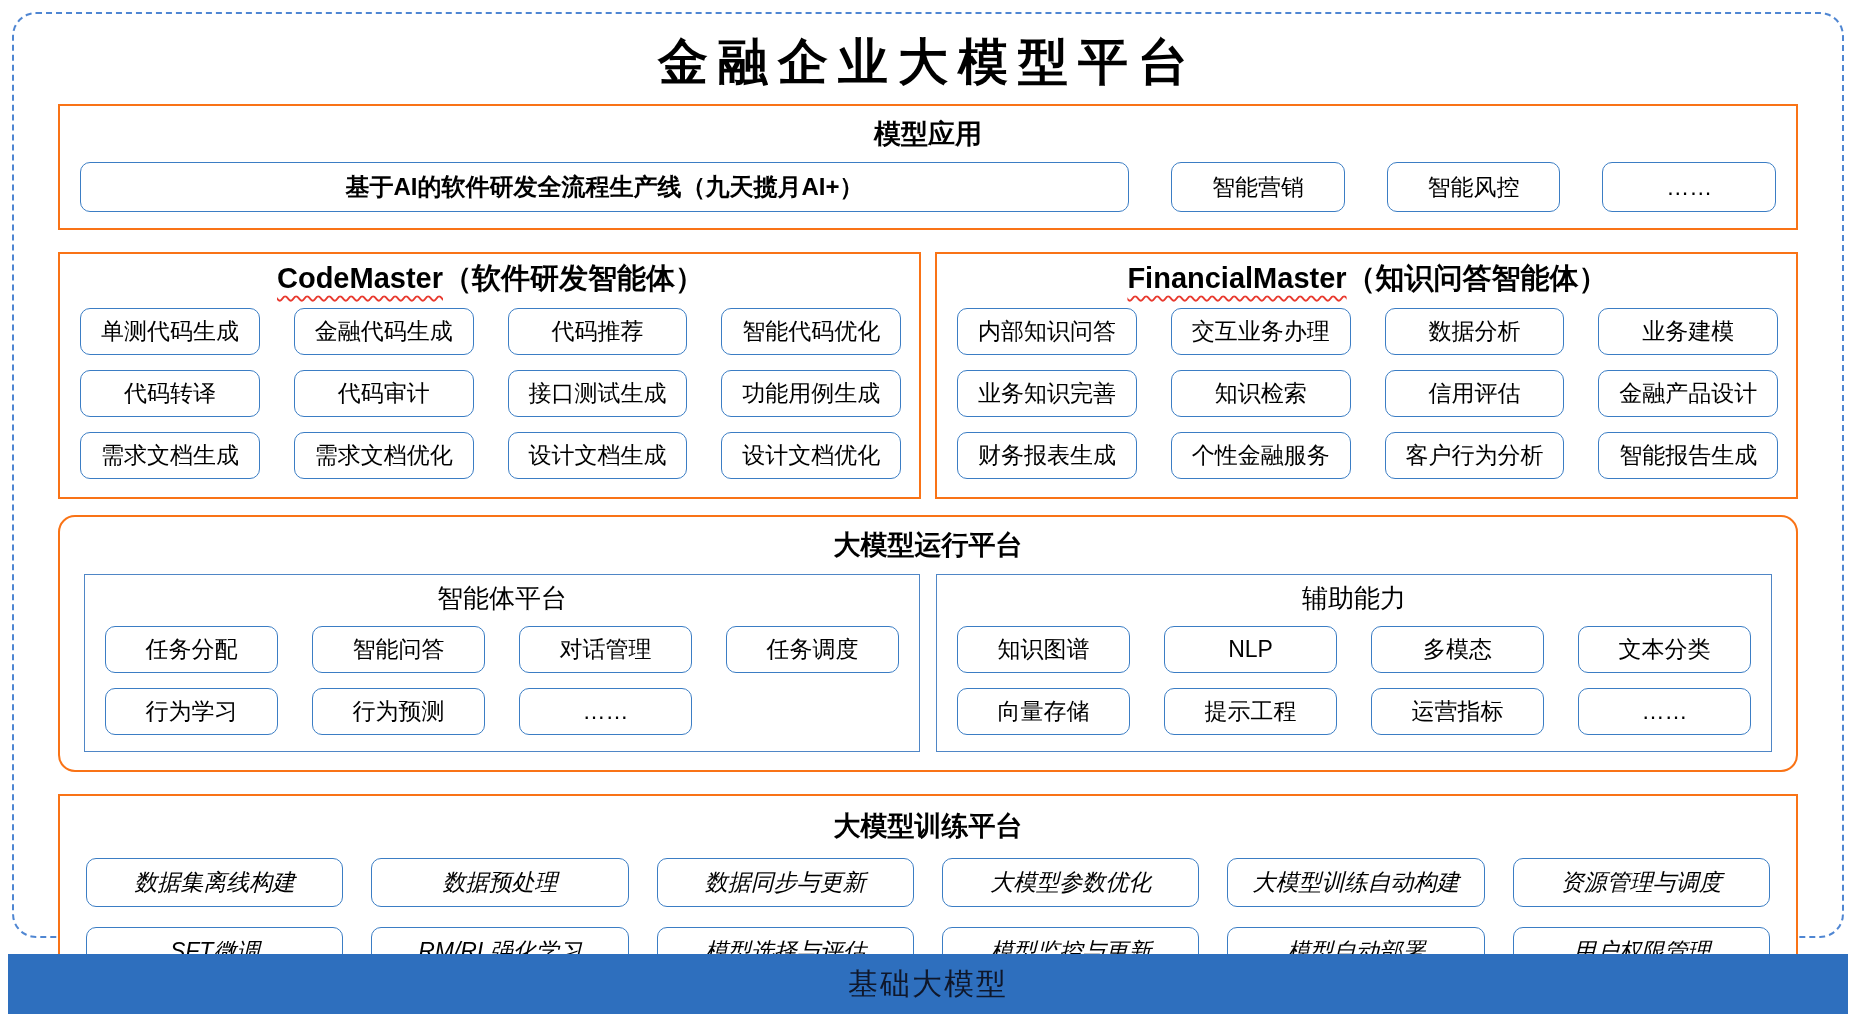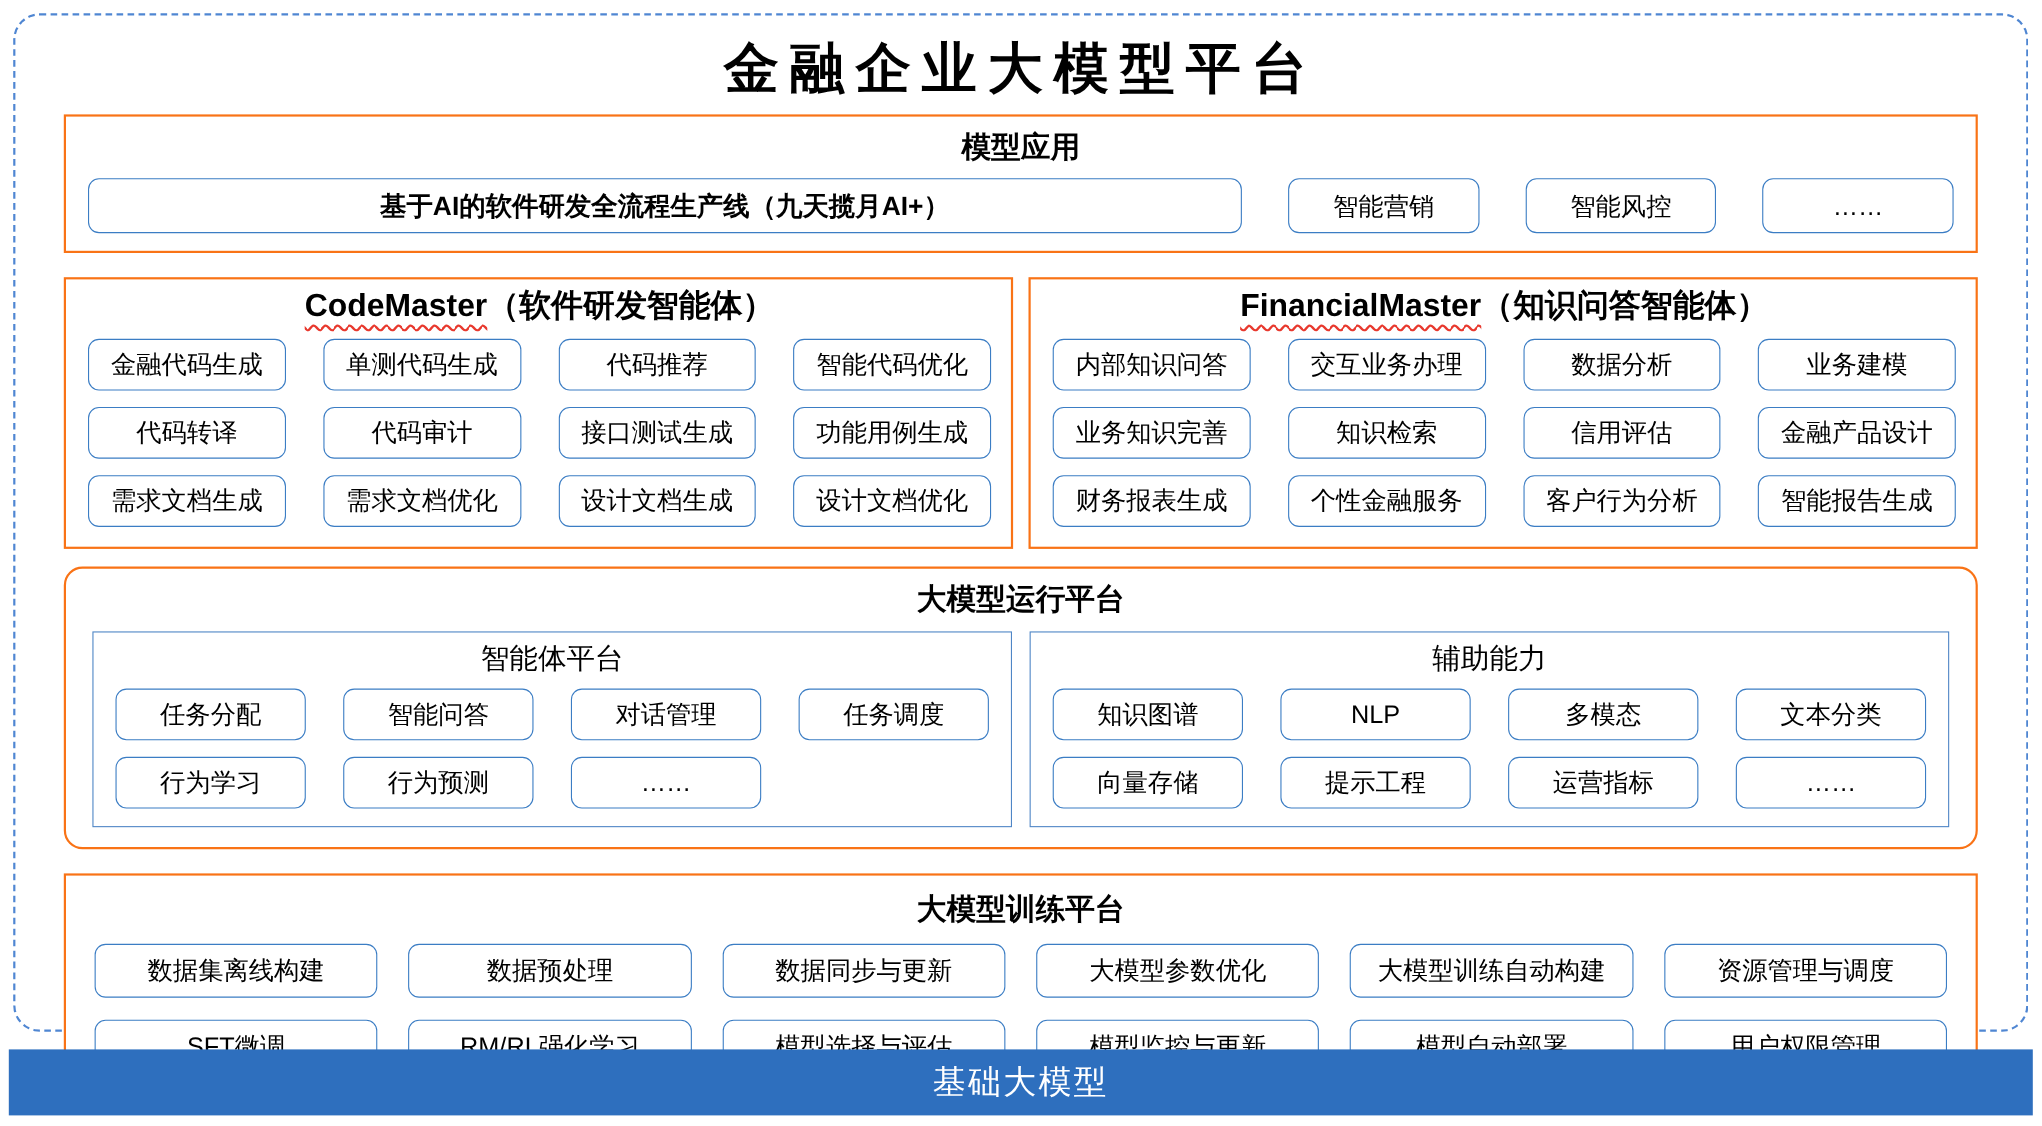--- a/index.html
+++ b/index.html
@@ -29,25 +29,25 @@
         text-decoration-color:#e8392e;text-decoration-thickness:2px;text-underline-offset:7px;}
   .grid4{display:grid;grid-template-columns:repeat(4,1fr);column-gap:34px;row-gap:15px;}
   .grid4 .item{height:47px;}
   
   .runtime{margin-top:16px;padding:6px 24px 18px;border-radius:17px;}
   .runtime-cols{display:flex;gap:16px;margin-top:10px;}
   .group{flex:1 1 0;border:1.6px solid #4f86c6;padding:4px 20px 16px;box-sizing:border-box;}
   .group-title{text-align:center;font-size:26px;font-weight:400;line-height:1.5;margin-bottom:8px;}
   
   .training{margin-top:22px;padding:8px 26px 20px;flex:0 0 auto;}
-  .grid6{display:grid;grid-template-columns:repeat(6,1fr);column-gap:28px;row-gap:20px;margin-top:14px;}
+  .grid6{display:grid;grid-template-columns:repeat(6,1fr);column-gap:28px;row-gap:20px;margin-top:14px;font-style:italic;}
   .grid6 .item{height:49px;}
   
   .foundation{position:absolute;left:8px;right:8px;bottom:10px;height:60px;background:#2e6fbe;
-              color:#ffffff;display:flex;align-items:center;justify-content:center;
+              color:#0f172a;display:flex;align-items:center;justify-content:center;
               font-size:30px;font-weight:500;letter-spacing:2px;}
 </style>
 </head>
 <body>
 
 <div class="canvas">
   <div class="outer">
 
     <div class="title">金融企业大模型平台</div>
 
@@ -60,22 +60,22 @@
         <div class="item">……</div>
       </div>
     </div>
 
     <div class="two-col">
       <div class="section master">
         <div class="master-title">
           <span class="wavy">CodeMaster</span><span>（软件研发智能体）</span>
         </div>
         <div class="grid4">
+            <div class="item">单测代码生成</div>
             <div class="item">金融代码生成</div>
-            <div class="item">单测代码生成</div>
             <div class="item">代码推荐</div>
             <div class="item">智能代码优化</div>
             <div class="item">代码转译</div>
             <div class="item">代码审计</div>
             <div class="item">接口测试生成</div>
             <div class="item">功能用例生成</div>
             <div class="item">需求文档生成</div>
             <div class="item">需求文档优化</div>
             <div class="item">设计文档生成</div>
             <div class="item">设计文档优化</div>

